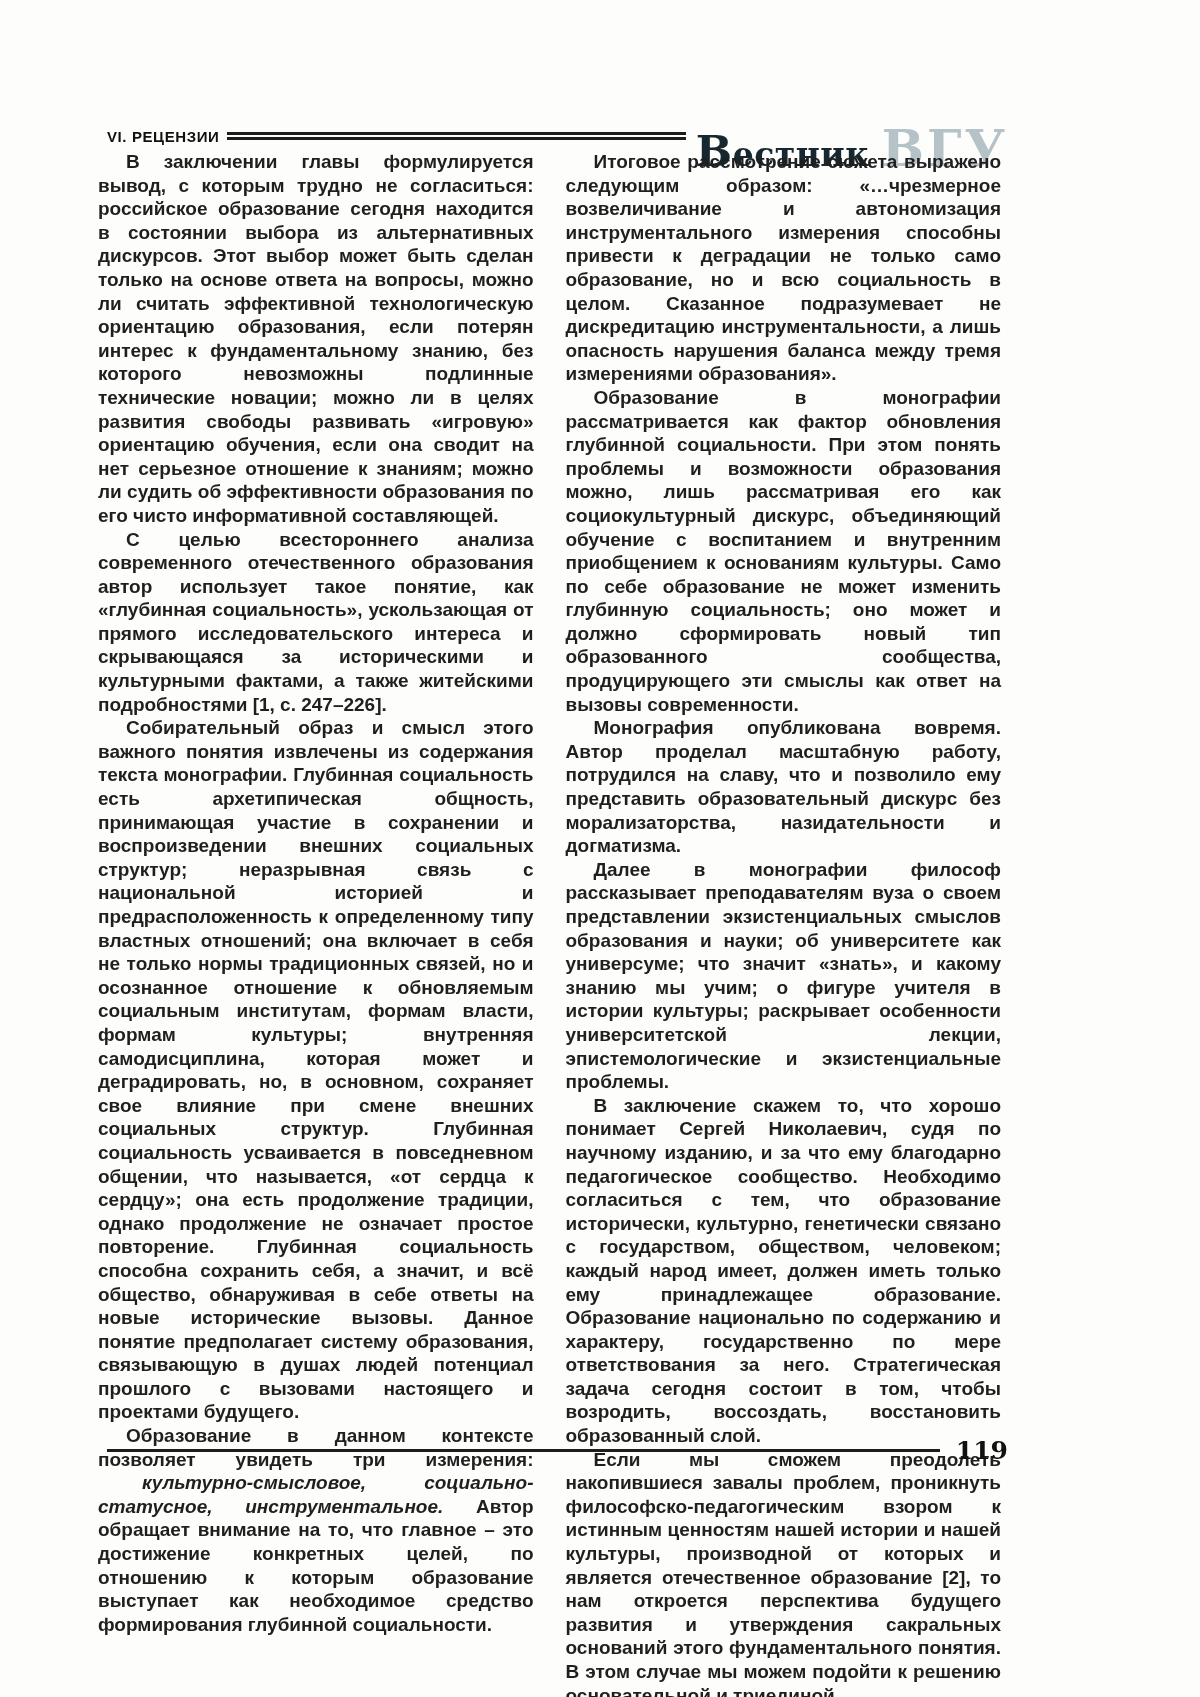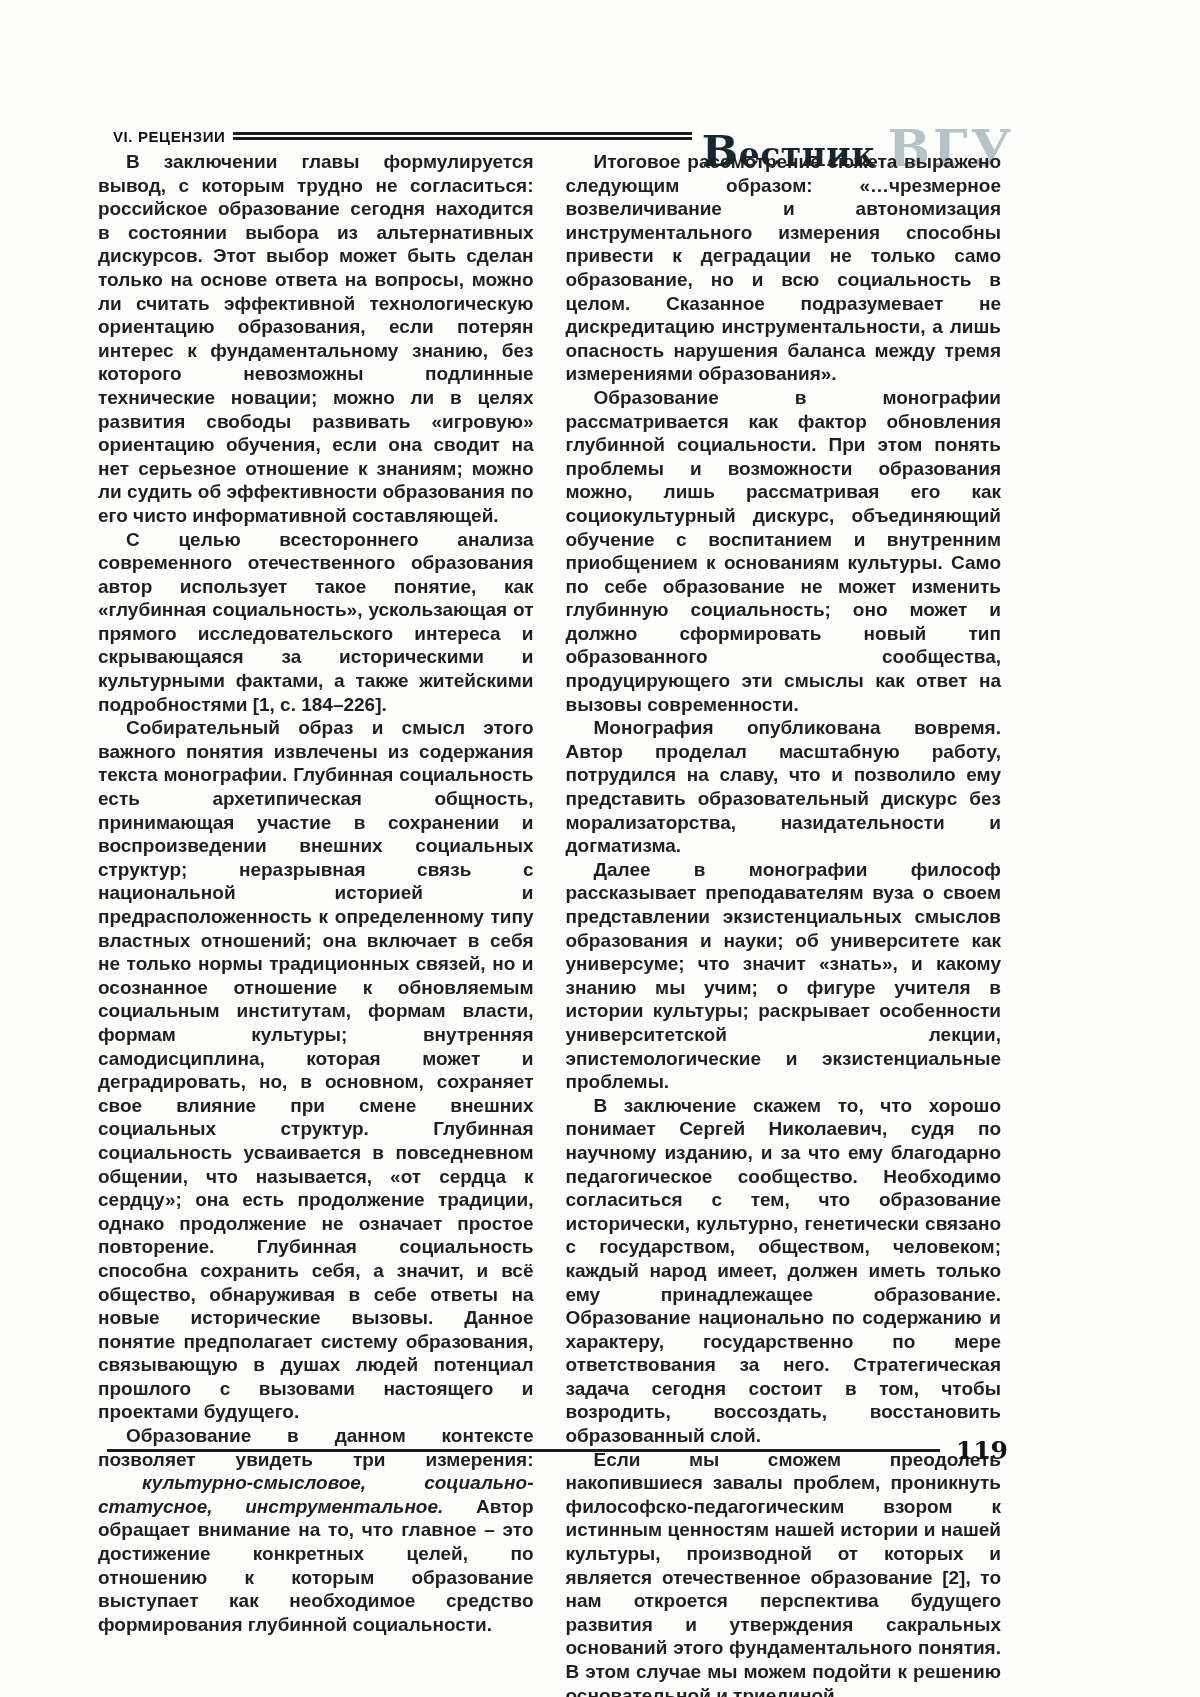--- a/index.html
+++ b/index.html
@@ -10,21 +10,21 @@
     color: var(--text, #1f1f1f);
   }
   .page {
     position: relative;
     width: 1200px; height: 1697px;
     background: #fdfdfc;
     overflow: hidden;
   }
   .header {
     position: absolute;
-    left: 113px; top: 96px; width: 901px;
+    left: 107px; top: 96px; width: 901px;
     display: flex; align-items: center;
   }
   .section-label {
     font-weight: bold;
     font-size: 15px;
     letter-spacing: 0.6px;
     white-space: nowrap;
     color: #111;
   }
   .header-rule {
@@ -99,21 +99,21 @@
     <div class="header-rule"></div>
     <div class="logo">
       <span class="logo-word">Вестник</span>
       <span class="logo-abbr">ВГУ</span>
     </div>
   </div>
 
   <div class="content">
     <div class="column">
         <p class="para"><span>В заключении главы формулируется вывод, с которым трудно не согласиться: российское образование сегодня находится в состоянии выбора из альтернативных дискурсов. Этот выбор может быть сделан только на основе ответа на вопросы, можно ли считать эффективной технологическую ориентацию образования, если потерян интерес к фундаментальному знанию, без которого невозможны подлинные технические новации; можно ли в целях развития свободы развивать «игровую» ориентацию обучения, если она сводит на нет серьезное отношение к знаниям; можно ли судить об эффективности образования по его чисто информативной составляющей.</span></p>
-        <p class="para"><span>С целью всестороннего анализа современного отечественного образования автор использует такое понятие, как «глубинная социальность», ускользающая от прямого исследовательского интереса и скрывающаяся за историческими и культурными фактами, а также житейскими подробностями [1, с. 184–226].</span></p>
+        <p class="para"><span>С целью всестороннего анализа современного отечественного образования автор использует такое понятие, как «глубинная социальность», ускользающая от прямого исследовательского интереса и скрывающаяся за историческими и культурными фактами, а также житейскими подробностями [1, с. 247–226].</span></p>
         <p class="para"><span>Собирательный образ и смысл этого важного понятия извлечены из содержания текста монографии. Глубинная социальность есть архетипическая общность, принимающая участие в сохранении и воспроизведении внешних социальных структур; неразрывная связь с национальной историей и предрасположенность к определенному типу властных отношений; она включает в себя не только нормы традиционных связей, но и осознанное отношение к обновляемым социальным институтам, формам власти, формам культуры; внутренняя самодисциплина, которая может и деградировать, но, в основном, сохраняет свое влияние при смене внешних социальных структур. Глубинная социальность усваивается в повседневном общении, что называется, «от сердца к сердцу»; она есть продолжение традиции, однако продолжение не означает простое повторение. Глубинная социальность способна сохранить себя, а значит, и всё общество, обнаруживая в себе ответы на новые исторические вызовы. Данное понятие предполагает систему образования, связывающую в душах людей потенциал прошлого с вызовами настоящего и проектами будущего.</span></p>
         <p class="para"><span>Образование в данном контексте позволяет увидеть три измерения: </span><span class="italic">культурно-смысловое, социально-статусное, инструментальное.</span><span> Автор обращает внимание на то, что главное – это достижение конкретных целей, по отношению к которым образование выступает как необходимое средство формирования глубинной социальности.</span></p>
       </div>
     <div class="column">
         <p class="para"><span>Итоговое рассмотрение сюжета выражено следующим образом: «…чрезмерное возвеличивание и автономизация инструментального измерения способны привести к деградации не только само образование, но и всю социальность в целом. Сказанное подразумевает не дискредитацию инструментальности, а лишь опасность нарушения баланса между тремя измерениями образования».</span></p>
         <p class="para"><span>Образование в монографии рассматривается как фактор обновления глубинной социальности. При этом понять проблемы и возможности образования можно, лишь рассматривая его как социокультурный дискурс, объединяющий обучение с воспитанием и внутренним приобщением к основаниям культуры. Само по себе образование не может изменить глубинную социальность; оно может и должно сформировать новый тип образованного сообщества, продуцирующего эти смыслы как ответ на вызовы современности.</span></p>
         <p class="para"><span>Монография опубликована вовремя. Автор проделал масштабную работу, потрудился на славу, что и позволило ему представить образовательный дискурс без морализаторства, назидательности и догматизма.</span></p>
         <p class="para"><span>Далее в монографии философ рассказывает преподавателям вуза о своем представлении экзистенциальных смыслов образования и науки; об университете как универсуме; что значит «знать», и какому знанию мы учим; о фигуре учителя в истории культуры; раскрывает особенности университетской лекции, эпистемологические и экзистенциальные проблемы.</span></p>
         <p class="para"><span>В заключение скажем то, что хорошо понимает Сергей Николаевич, судя по научному изданию, и за что ему благодарно педагогическое сообщество. Необходимо согласиться с тем, что образование исторически, культурно, генетически связано с государством, обществом, человеком; каждый народ имеет, должен иметь только ему принадлежащее образование. Образование национально по содержанию и характеру, государственно по мере ответствования за него. Стратегическая задача сегодня состоит в том, чтобы возродить, воссоздать, восстановить образованный слой.</span></p>
         <p class="para"><span>Если мы сможем преодолеть накопившиеся завалы проблем, проникнуть философско-педагогическим взором к истинным ценностям нашей истории и нашей культуры, производной от которых и является отечественное образование [2], то нам откроется перспектива будущего развития и утверждения сакральных оснований этого фундаментального понятия. В этом случае мы можем подойти к решению основательной и триединой</span></p>

